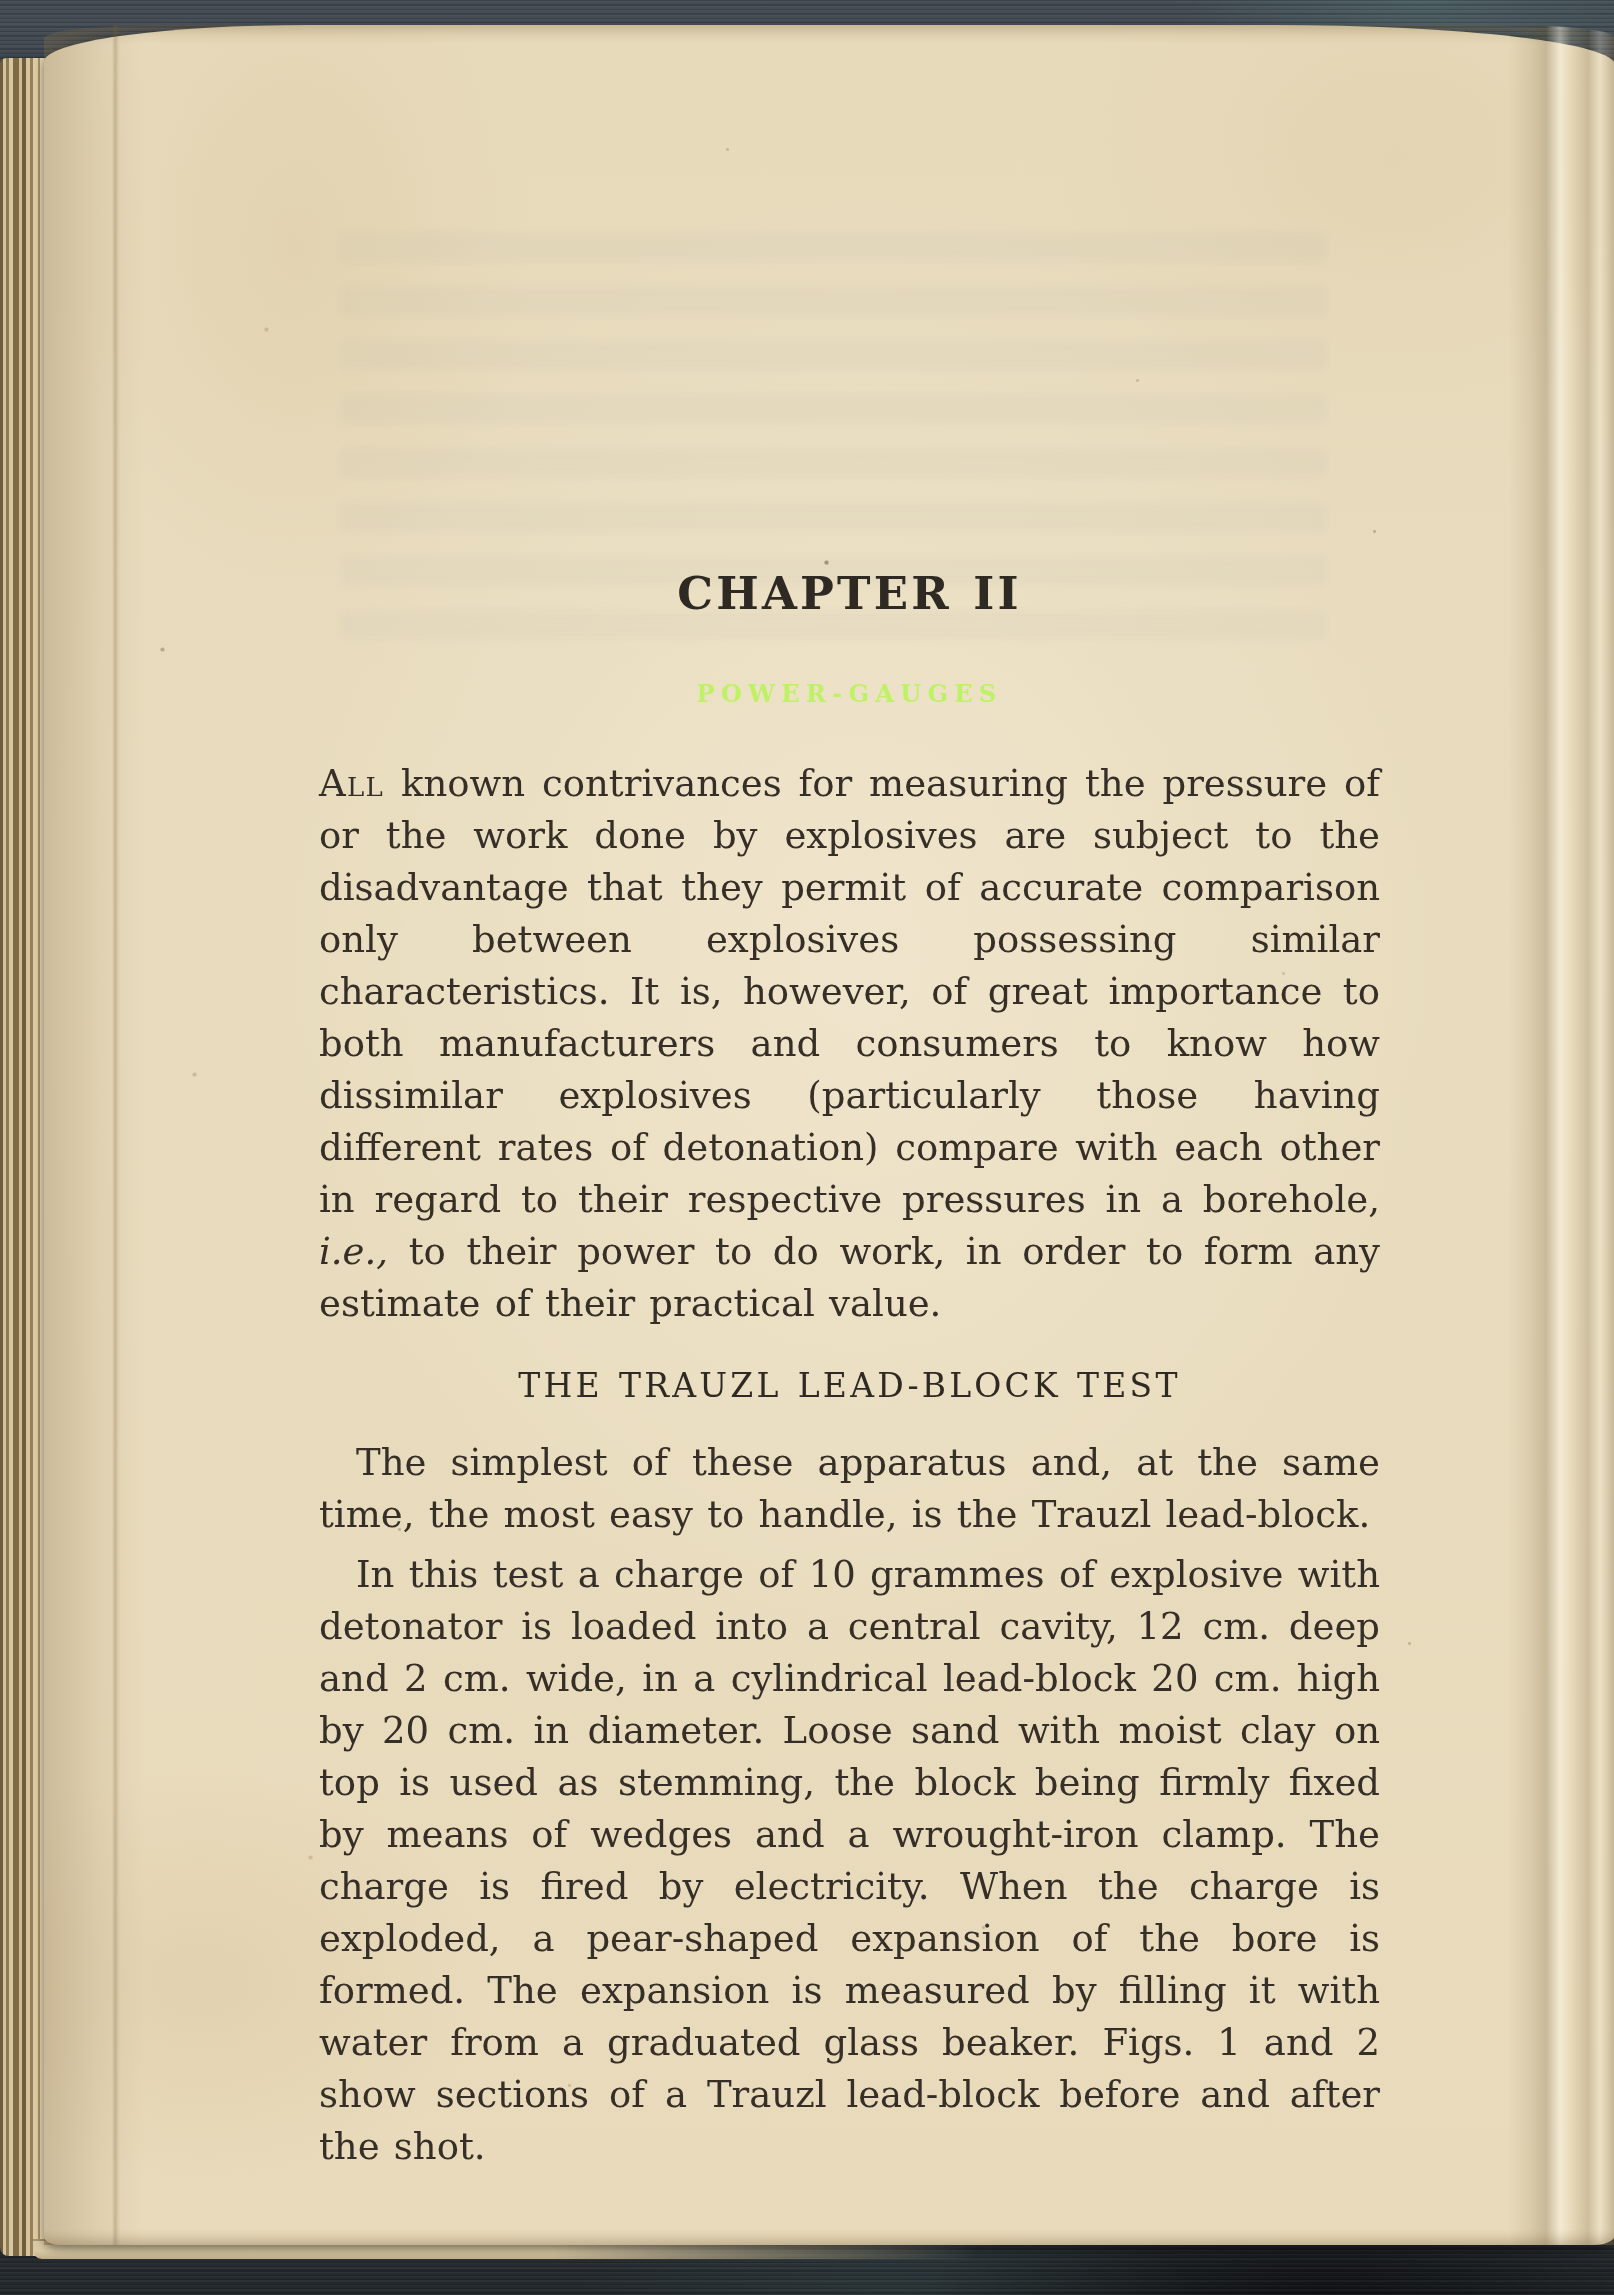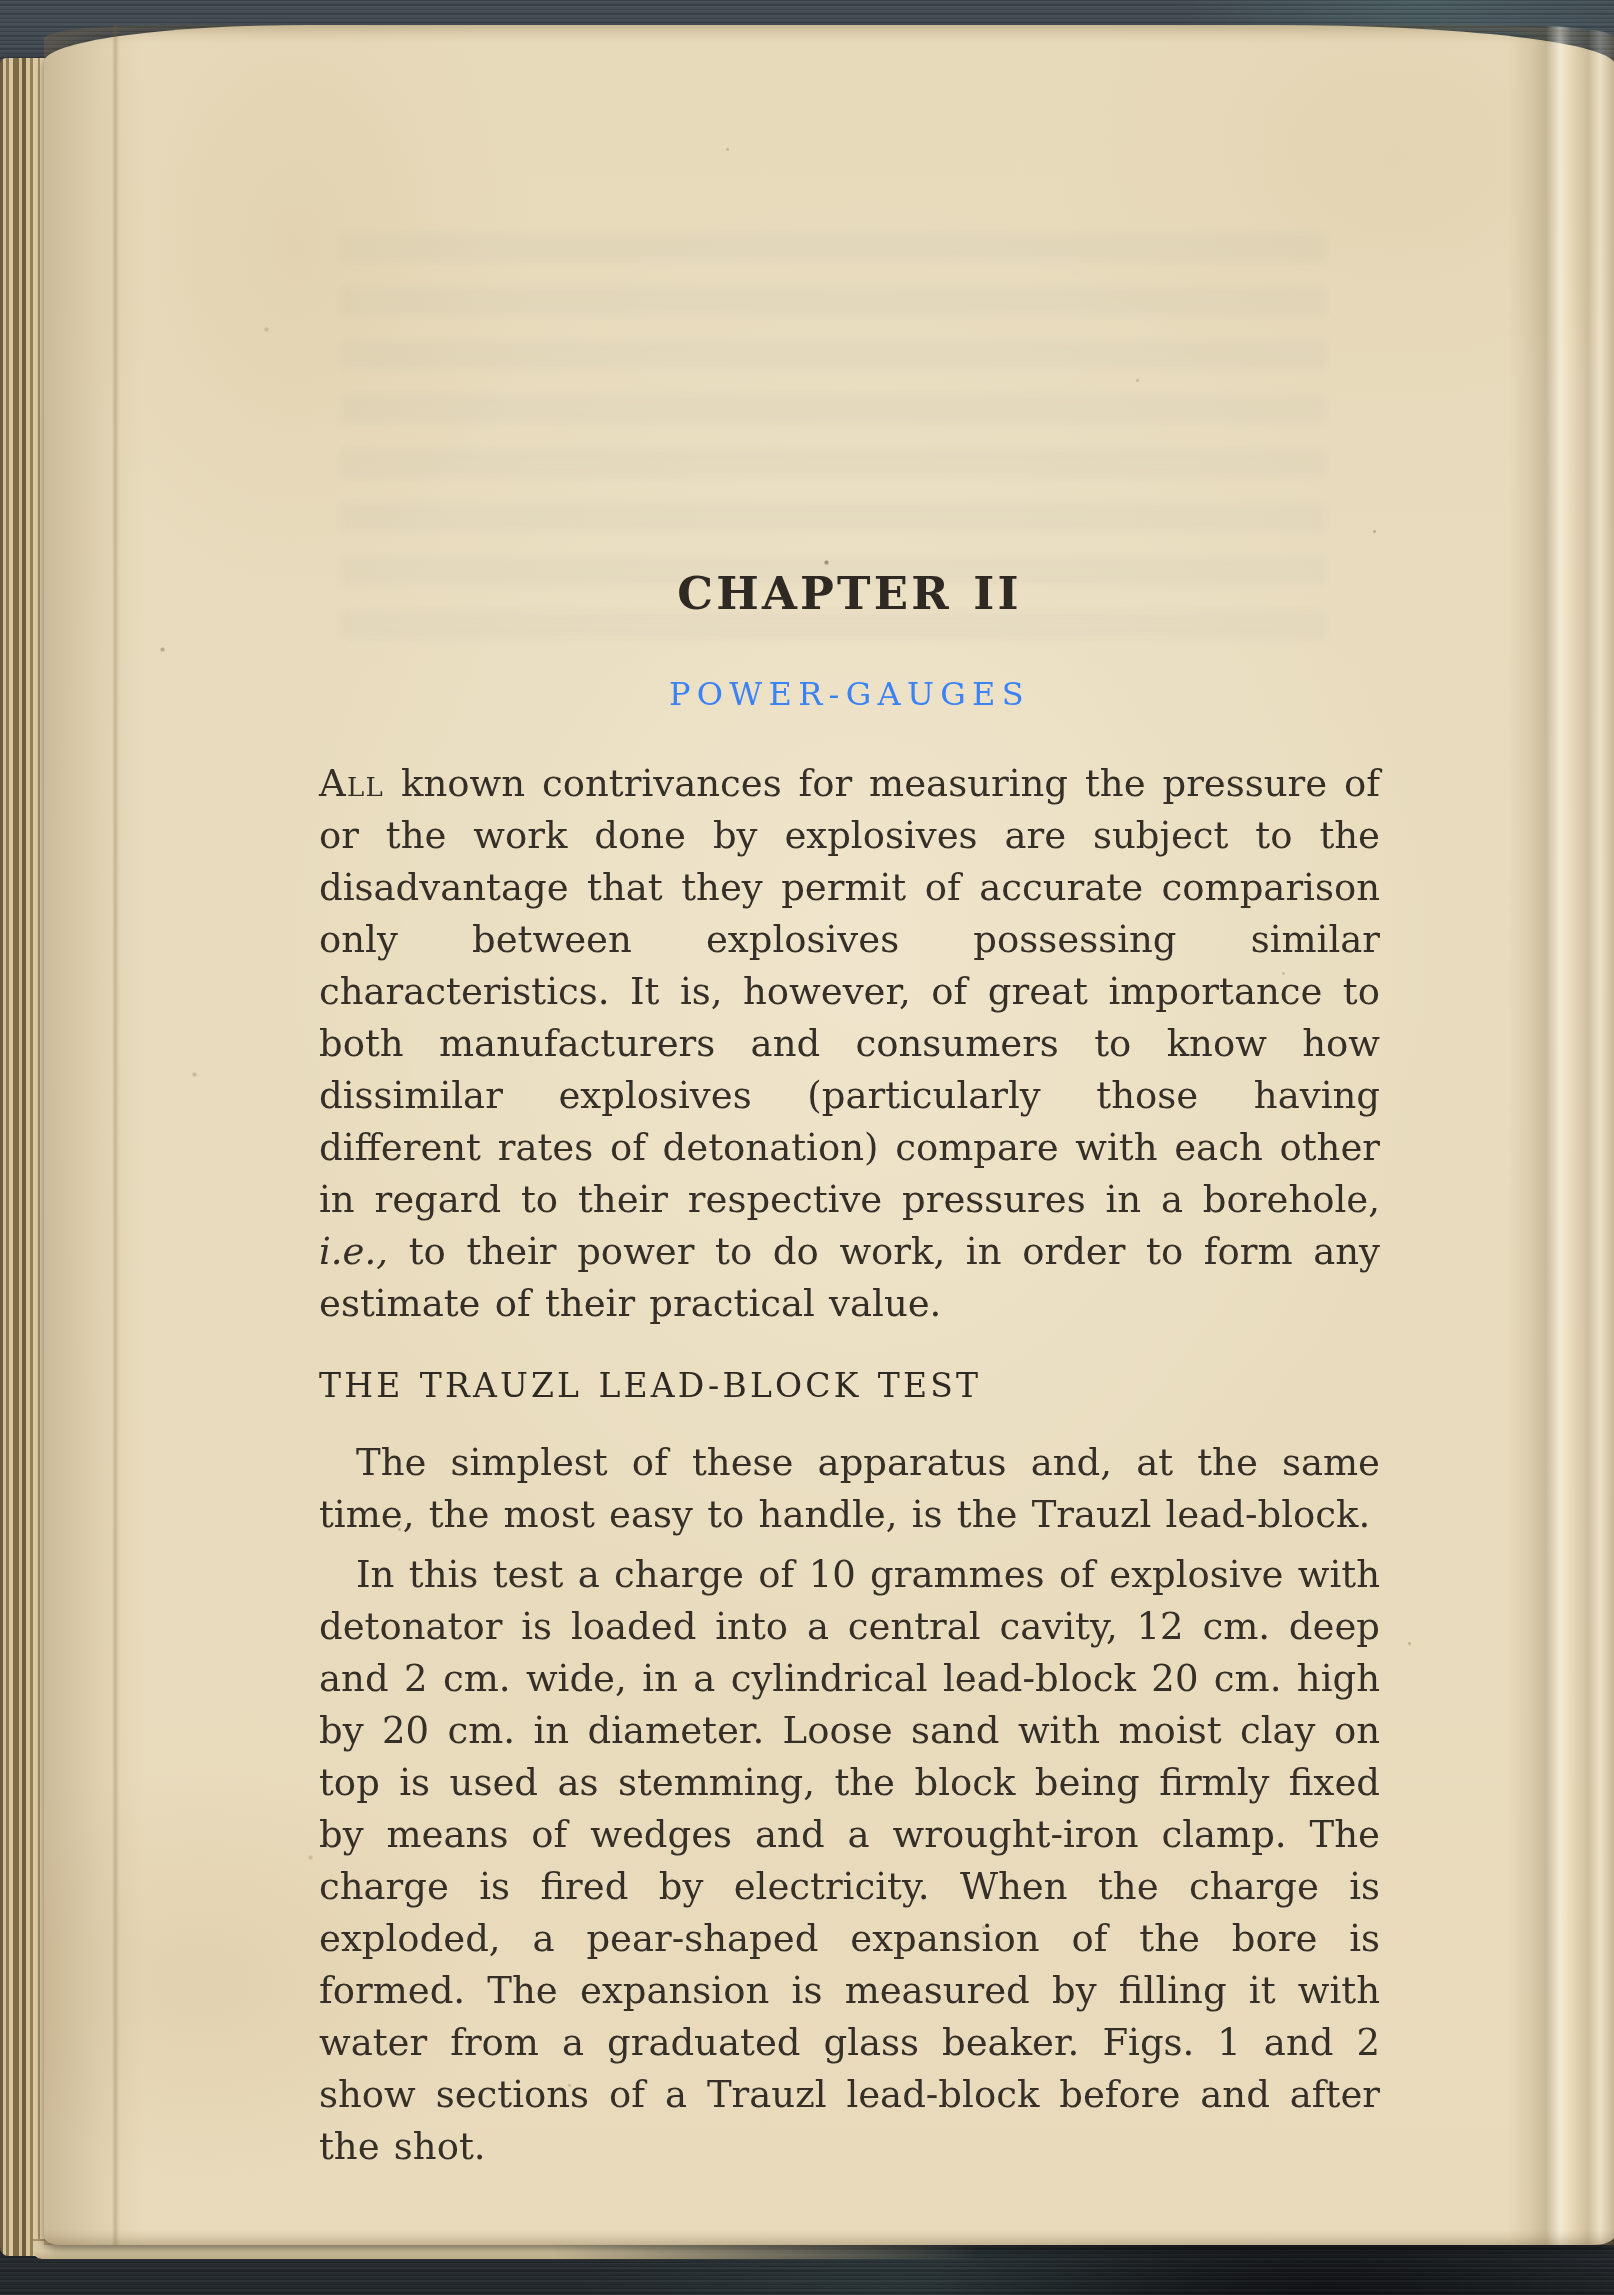--- a/index.html
+++ b/index.html
@@ -149,32 +149,32 @@
   .text-col h1 {
     margin: 0 0 56px;
     font-size: 45px; line-height: 51px;
     font-weight: bold;
     letter-spacing: 3.2px;
     text-align: center;
     color: #2e2922;
   }
   .text-col h2 {
     margin: 0 0 45px;
-    font-size: 32px; line-height: 38px;
-    font-weight: normal;
+    font-size: 24px; line-height: 38px;
+    font-weight: bold;
     letter-spacing: 6.3px;
     text-align: center;
-    color: #3b82f6;
+    color: #bef264;
   }
   .text-col h3 {
     margin: 0 0 33px;
     font-size: 33px; line-height: 37px;
     font-weight: normal;
     letter-spacing: 3.2px;
-    text-align: left;
+    text-align: center;
     color: #2e2922;
   }
   .text-col p { margin: 0; }
   .text-col p.p1 { margin-bottom: 37px; }
   .text-col p.indent { text-indent: 37px; margin-top: 8px; }
   .lead-caps { font-variant: small-caps; letter-spacing: 1.3px; }
   .it { font-style: italic; }
 </style>
 </head>
 <body>

